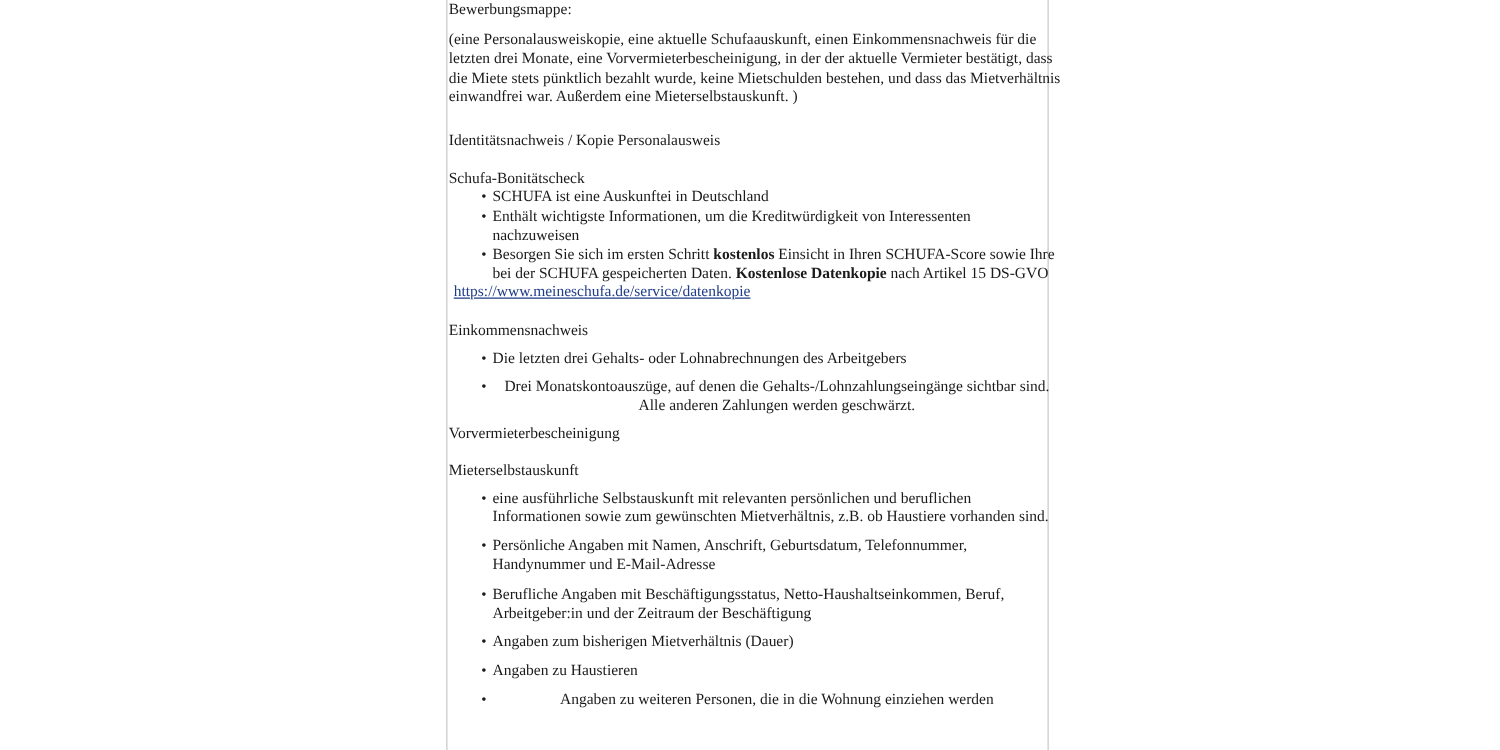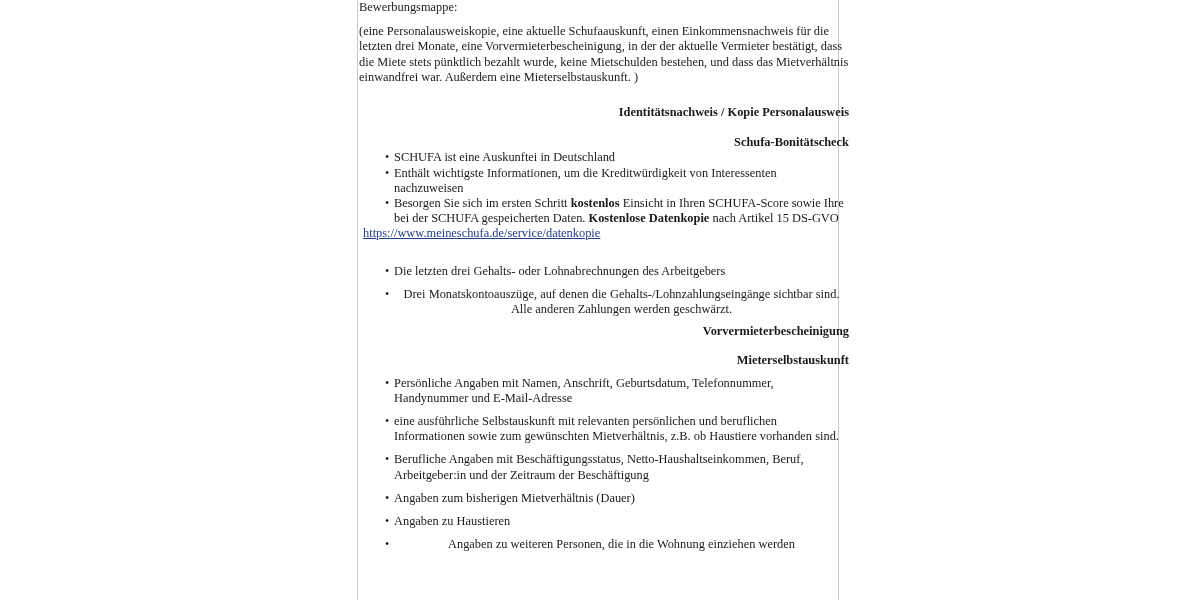--- a/index.html
+++ b/index.html
@@ -51,24 +51,23 @@
     margin: 0;
     padding-top: 4px;
   }
 
   .spacer-sm { height: 9px; }
   .spacer-md { height: 15px; }
   .spacer-lg { height: 20px; }
 
   .heading {
     margin: 0;
-    font-weight: bold;
+    font-weight: normal;
     font-size: 12.4px;
     line-height: 15.2px;
-    text-align: right;
   }
 
   ul.blist {
     margin: 0;
     padding: 0;
     list-style: none;
   }
 
   ul.blist > li {
     position: relative;
@@ -123,38 +122,39 @@
     <p class="para heading">Schufa-Bonitätscheck</p>
     <ul class="blist tight">
       <li>SCHUFA ist eine Auskunftei in Deutschland</li>
       <li>Enthält wichtigste Informationen, um die Kreditwürdigkeit von Interessenten nachzuweisen</li>
       <li><span>Besorgen Sie sich im ersten Schritt </span><b>kostenlos</b><span> Einsicht in Ihren SCHUFA-Score sowie Ihre bei der SCHUFA gespeicherten Daten. </span><b>Kostenlose Datenkopie</b><span> nach Artikel 15 DS-GVO</span></li>
     </ul>
     <p class="para" style="padding-left:4px;"><a class="doclink" href="#">https://www.meineschufa.de/service/datenkopie</a></p>
 
     <div class="spacer-md"></div>
 
+    <p class="para heading">Einkommensnachweis</p>
     <div style="height:7px"></div>
     <ul class="blist loose">
       <li>Die letzten drei Gehalts- oder Lohnabrechnungen des Arbeitgebers</li>
       <li>Drei Monatskontoauszüge, auf denen die Gehalts-/Lohnzahlungseingänge sichtbar sind. Alle anderen Zahlungen werden geschwärzt.</li>
     </ul>
 
     <div style="height:7px"></div>
 
     <p class="para heading">Vorvermieterbescheinigung</p>
     <div style="height:7px"></div>
 
     <div style="height:7px"></div>
 
     <p class="para heading">Mieterselbstauskunft</p>
     <div style="height:7px"></div>
     <ul class="blist loose">
+      <li>eine ausführliche Selbstauskunft mit relevanten persönlichen und beruflichen Informationen sowie zum gewünschten Mietverhältnis, z.B. ob Haustiere vorhanden sind.</li>
       <li>Persönliche Angaben mit Namen, Anschrift, Geburtsdatum, Telefonnummer, Handynummer und E-Mail-Adresse</li>
-      <li>eine ausführliche Selbstauskunft mit relevanten persönlichen und beruflichen Informationen sowie zum gewünschten Mietverhältnis, z.B. ob Haustiere vorhanden sind.</li>
       <li>Berufliche Angaben mit Beschäftigungsstatus, Netto-Haushaltseinkommen, Beruf, Arbeitgeber:in und der Zeitraum der Beschäftigung</li>
       <li>Angaben zum bisherigen Mietverhältnis (Dauer)</li>
       <li>Angaben zu Haustieren</li>
       <li>Angaben zu weiteren Personen, die in die Wohnung einziehen werden</li>
 
     </ul>
 
   </div>
 </div>
 

